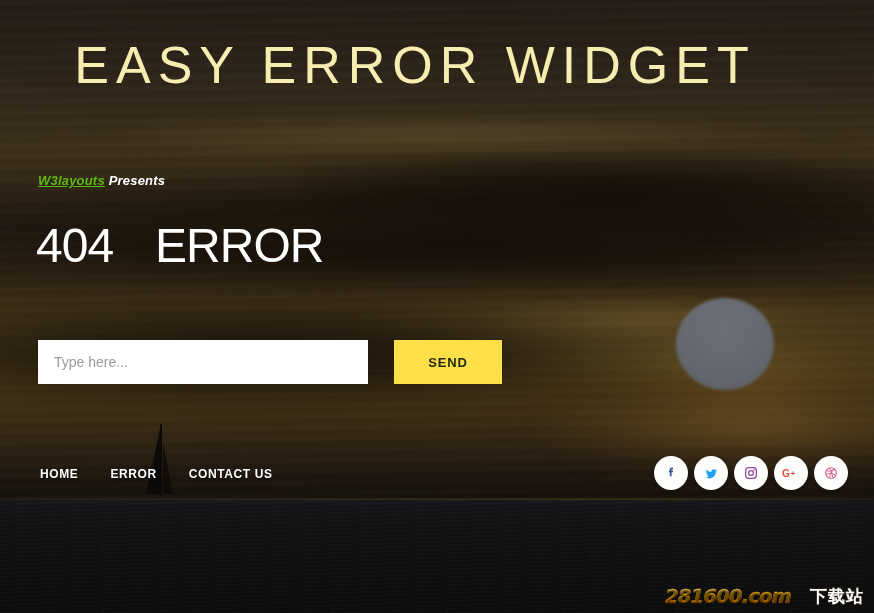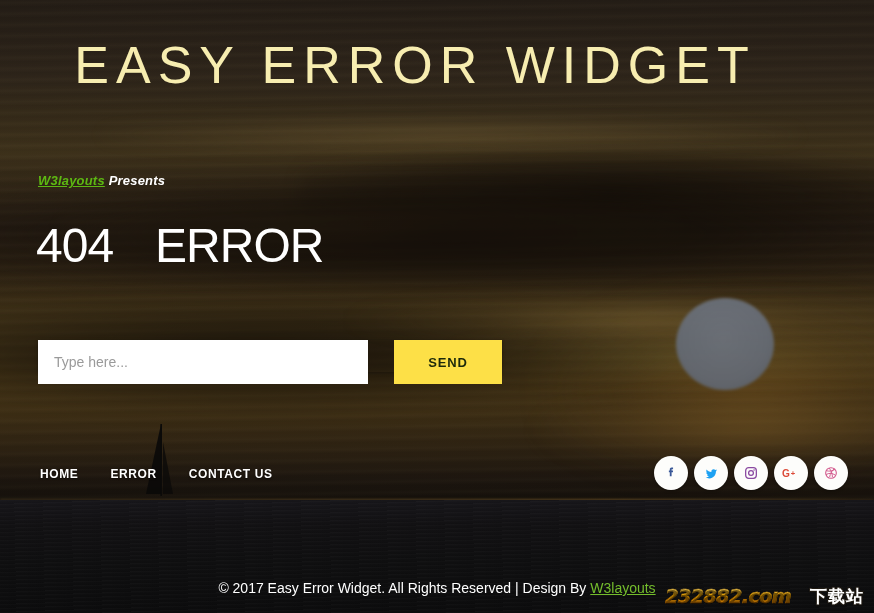--- a/index.html
+++ b/index.html
@@ -474,23 +474,20 @@
           <circle cx="12" cy="12" r="8" fill="none" stroke="#d1558a" stroke-width="1.6"></circle>
           <path d="M5 8.6c4.4 1.2 9.2.6 13-2" fill="none" stroke="#d1558a" stroke-width="1.4"></path>
           <path d="M4.6 14.4c4-2.6 9.4-2.4 13.6.6" fill="none" stroke="#d1558a" stroke-width="1.4"></path>
           <path d="M9.2 4.6c3 3.6 4.8 8.2 5 13.6" fill="none" stroke="#d1558a" stroke-width="1.4"></path>
           <path d="M16.8 5.6c-3.6 3-6 7.4-6.8 12.4" fill="none" stroke="#d1558a" stroke-width="1.4"></path>
         </svg>
       </a>
 
     </div>
 
-    <div class="footer">
-      <span>© 2017 Easy Error Widget. All Rights Reserved | Design By </span><a class="footer-brand" href="#">W3layouts</a>
-    </div>
 
     <div class="watermark">
-      <span class="wm-domain">232882.com</span>
+      <span class="wm-domain">281600.com</span>
       <span class="wm-cn">下载站</span>
     </div>
 
   </div>
 </div>
 
 </body></html>

